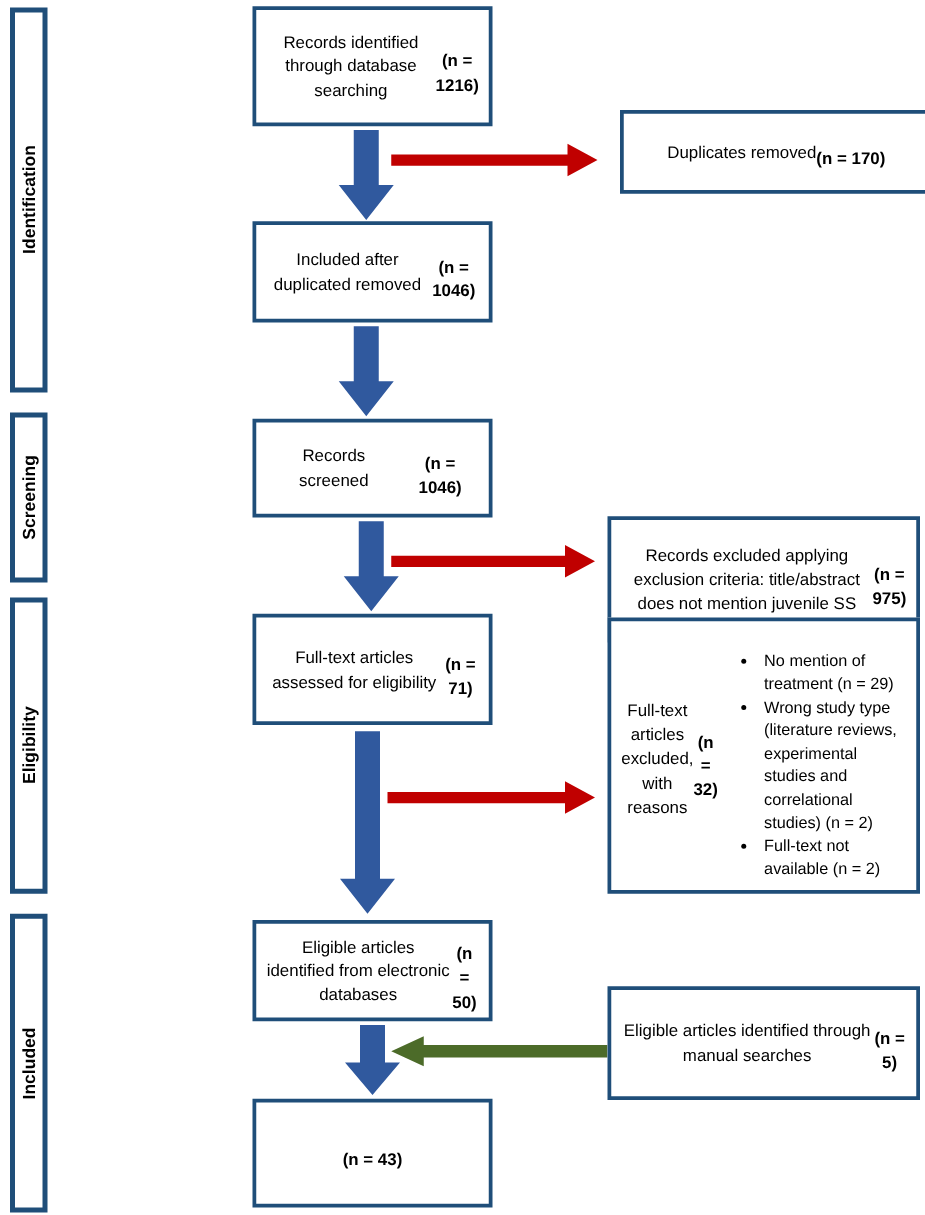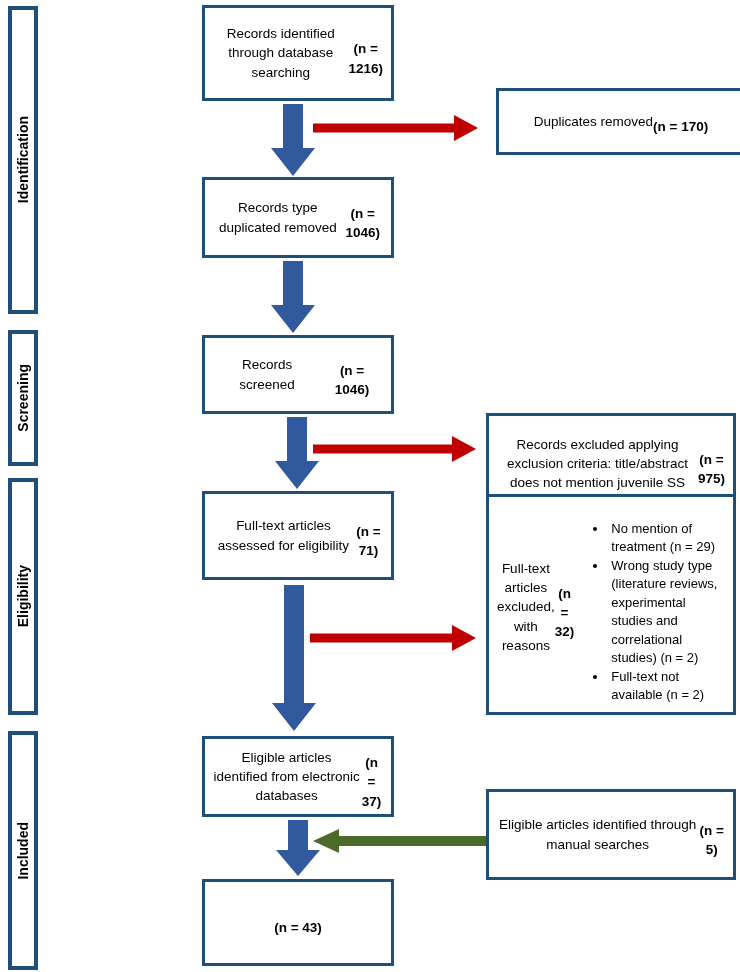--- a/index.html
+++ b/index.html
@@ -128,37 +128,37 @@
   <div class="stage stage-included">
     <span class="stage-label">Included</span>
   </div>
 
   <div class="box box-identified">
     <div>Records identified through database searching</div>
     <div class="box-count">(n = 1216)</div>
   </div>
 
   <div class="box box-after-duplicates">
-    <div>Records type duplicated removed</div>
+    <div>Included after duplicated removed</div>
     <div class="box-count">(n = 1046)</div>
   </div>
 
   <div class="box box-screened">
     <div>Records screened</div>
     <div class="box-count">(n = 1046)</div>
   </div>
 
   <div class="box box-fulltext-assessed">
     <div>Full-text articles assessed for eligibility</div>
     <div class="box-count">(n = 71)</div>
   </div>
 
   <div class="box box-eligible-db">
     <div>Eligible articles identified from electronic databases</div>
-    <div class="box-count">(n = 37)</div>
+    <div class="box-count">(n = 50)</div>
   </div>
 
   <div class="box box-final">
     <div class="box-count">(n = 43)</div>
   </div>
 
   <div class="box box-duplicates-removed">
     <div>Duplicates removed</div>
     <div class="box-count">(n = 170)</div>
   </div>

